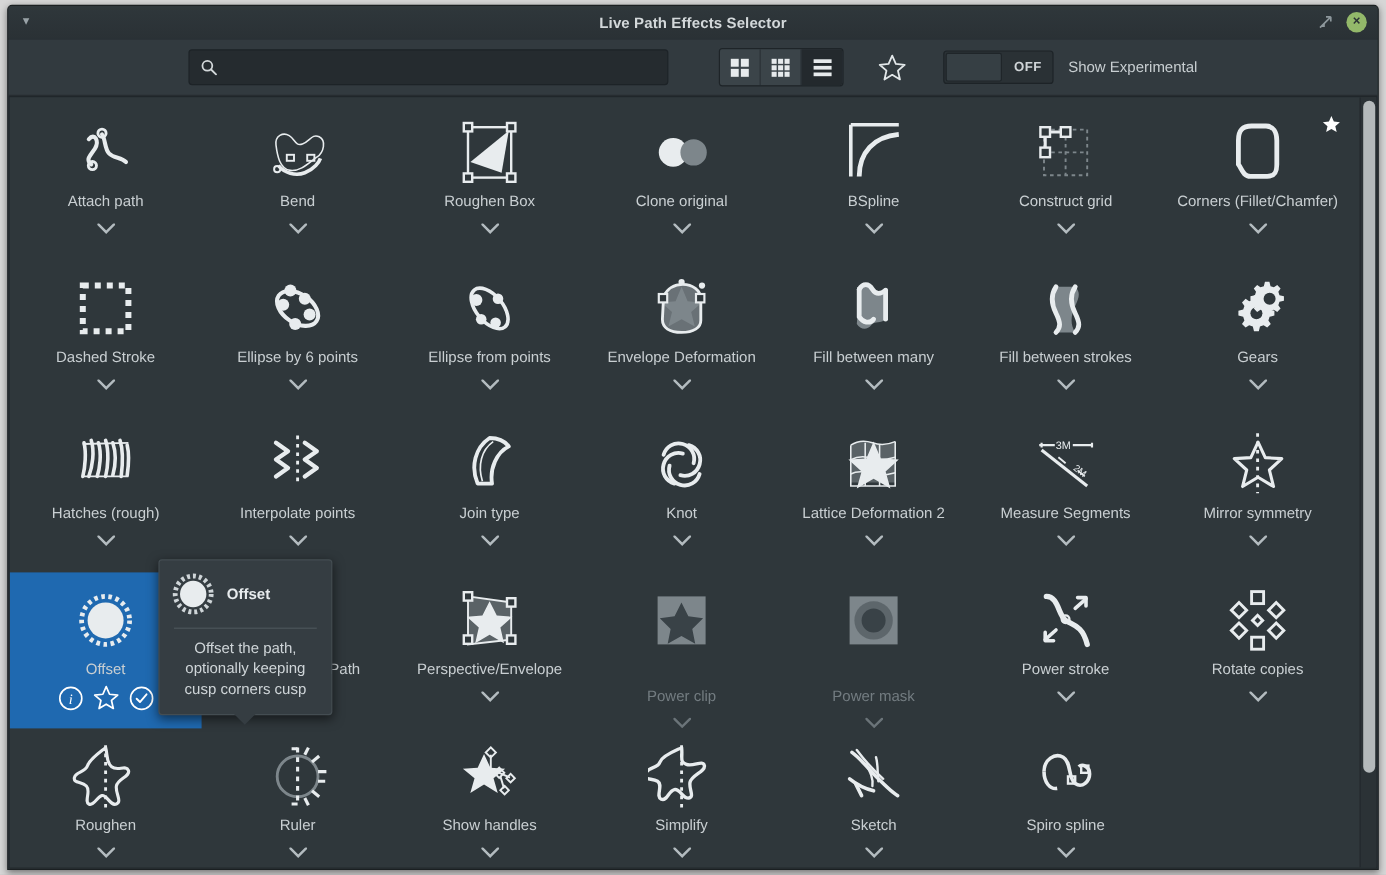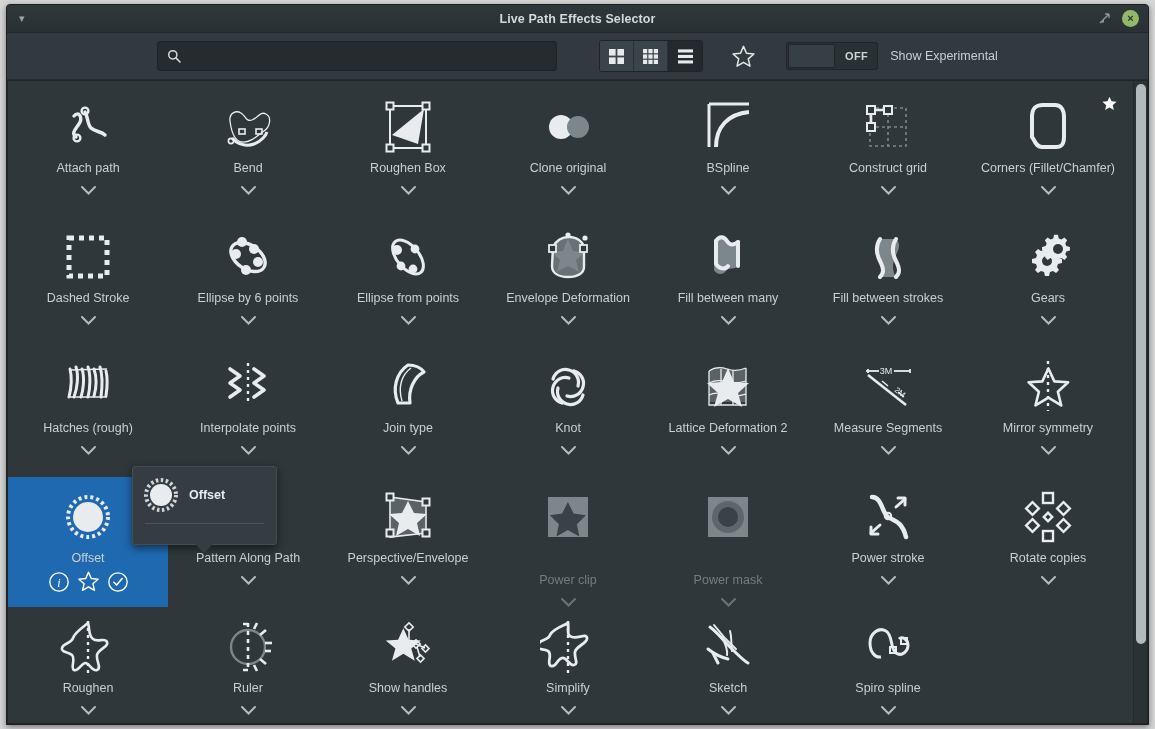--- a/index.html
+++ b/index.html
@@ -1028,16 +1028,17 @@
       <div class="tt-head">
         <span>
           <svg width="36" height="36" viewBox="0 0 36 36">
             <circle cx="18" cy="18" r="15" fill="none" stroke="#cfd5d8" stroke-width="4" stroke-dasharray="2.5 2.5"></circle>
             <circle cx="18" cy="18" r="11" fill="#e8ecee"></circle>
           </svg>
         </span>
         <span class="tt-title">Offset</span>
       </div>
       <div class="tt-sep"></div>
+      <div class="tt-desc">Offset the path, optionally keeping cusp corners cusp</div>
       <div class="tt-arrow"></div>
     </div>
   </div>
 </div>
 
 </body></html>

